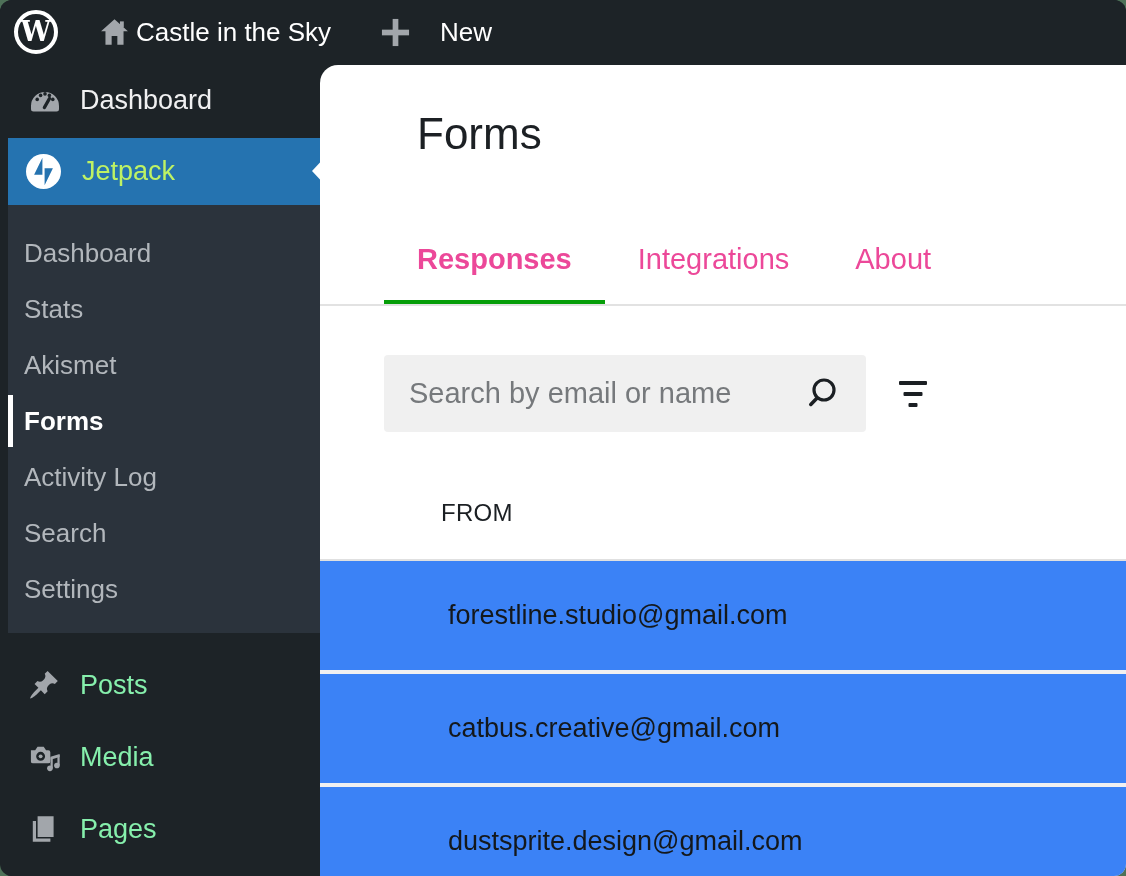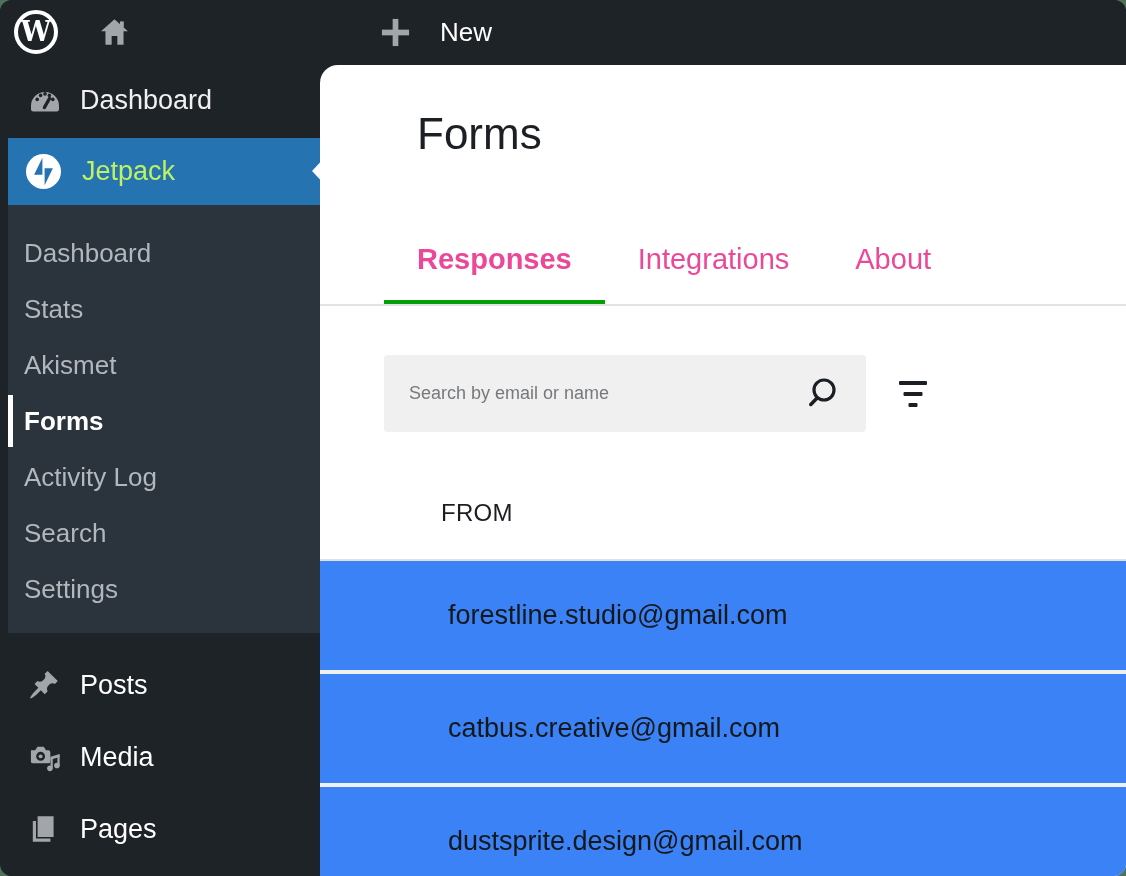--- a/index.html
+++ b/index.html
@@ -28,34 +28,34 @@
   .jp-arrow{position:absolute;right:0;top:89px;width:0;height:0;z-index:12;
     border-top:17px solid transparent;border-bottom:17px solid transparent;border-right:16px solid #fff;}
   .submenu{position:absolute;top:140px;left:0;right:0;height:428px;background:#2b333c;padding-top:20px;box-sizing:border-box;}
   .sub-item{position:relative;height:56px;line-height:56px;padding-left:16px;color:#b2b7bc;font-size:26px;}
   .sub-item.active{color:#fff;font-weight:700;}
   .sub-item.active::before{content:"";position:absolute;left:0;top:2px;width:5px;height:52px;background:#fff;}
   .bottom-group{position:absolute;top:568px;left:0;right:0;}
   .bot-item{position:relative;height:72px;display:flex;align-items:center;}
   .bot-item:first-child{margin-top:16px;}
   .bot-item .icon{position:absolute;left:20px;top:20px;}
-  .bot-item .lbl{position:absolute;left:72px;color:#ffffff;font-size:27px;}
+  .bot-item .lbl{position:absolute;left:72px;color:#86efac;font-size:27px;}
 
   
   .panel{position:absolute;left:320px;top:65px;right:0;bottom:0;background:#fff;
     border-top-left-radius:18px;z-index:20;overflow:hidden;}
   .page-title{position:absolute;left:97px;top:47px;font-size:44px;font-weight:500;color:#1c2024;line-height:1;}
   .tabs{position:absolute;left:64px;top:180px;display:flex;}
   .tab{font-size:29px;line-height:29px;color:#ec4899;padding:0 33px 26px;cursor:pointer;}
   .tab.active{font-weight:600;border-bottom:4px solid #069e08;}
   .tabs-divider{position:absolute;left:0;right:0;top:239px;height:2px;background:#e2e2e2;}
 
   .searchbox{position:absolute;left:64px;top:290px;width:482px;height:77px;background:#f0f0f0;border-radius:4px;}
   .searchbox input{position:absolute;left:0;top:0;width:100%;height:100%;border:none;background:transparent;
-    box-sizing:border-box;padding:0 70px 0 25px;font-size:18px;font-family:"Liberation Sans",sans-serif;color:#1e1e1e;outline:none;}
+    box-sizing:border-box;padding:0 70px 0 25px;font-size:29px;font-family:"Liberation Sans",sans-serif;color:#1e1e1e;outline:none;}
   .searchbox input::placeholder{color:#76797c;opacity:1;}
   .search-glyph{position:absolute;right:22px;top:20px;}
   .filterbtn{position:absolute;left:578px;top:316px;width:30px;height:30px;cursor:pointer;}
   .filterbtn .l{position:absolute;left:50%;transform:translateX(-50%);height:4px;background:#1b1f23;border-radius:1px;}
   .filterbtn .l1{top:0;width:28px;}
   .filterbtn .l2{top:11px;width:19px;}
   .filterbtn .l3{top:22px;width:9px;}
 
   .col-from{position:absolute;left:121px;top:434px;font-size:24px;font-weight:500;color:#1b1f23;letter-spacing:.3px;}
   .head-divider{position:absolute;left:0;right:0;top:494px;height:2px;background:#e0e0e0;}
@@ -70,20 +70,21 @@
 <div class="app">
 
   <div class="adminbar">
     <div class="wp-logo">
       <span>W</span>
     </div>
     <svg class="ab-icon home-icon" width="33" height="31" viewBox="0 0 24 24">
       <rect x="16.2" y="3.4" width="3" height="4.5" fill="#a2a6ab"></rect>
       <path fill="#a2a6ab" fill-rule="evenodd" d="M12 1.8 L1.6 11 H5 V21.5 H19 V11 H22.4 Z M9.8 21.5 V14.8 H14.2 V21.5 Z"></path>
     </svg>
+    <span class="site-name">Castle in the Sky</span>
     <svg class="ab-icon plus-icon" width="31" height="31" viewBox="0 0 24 24">
       <g fill="#a2a6ab">
           <rect x="9.8" y="1.5" width="4.4" height="21"></rect>
           <rect x="1.5" y="9.8" width="21" height="4.4"></rect>
         </g>
     </svg>
     <span class="new-label">New</span>
   </div>
 
   <div class="sidebar">

